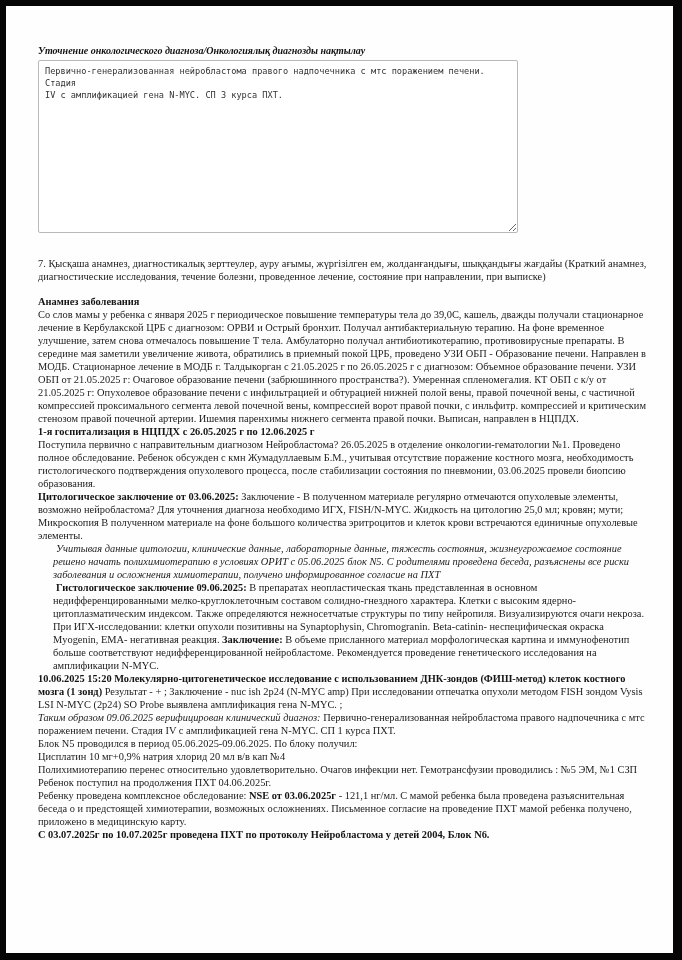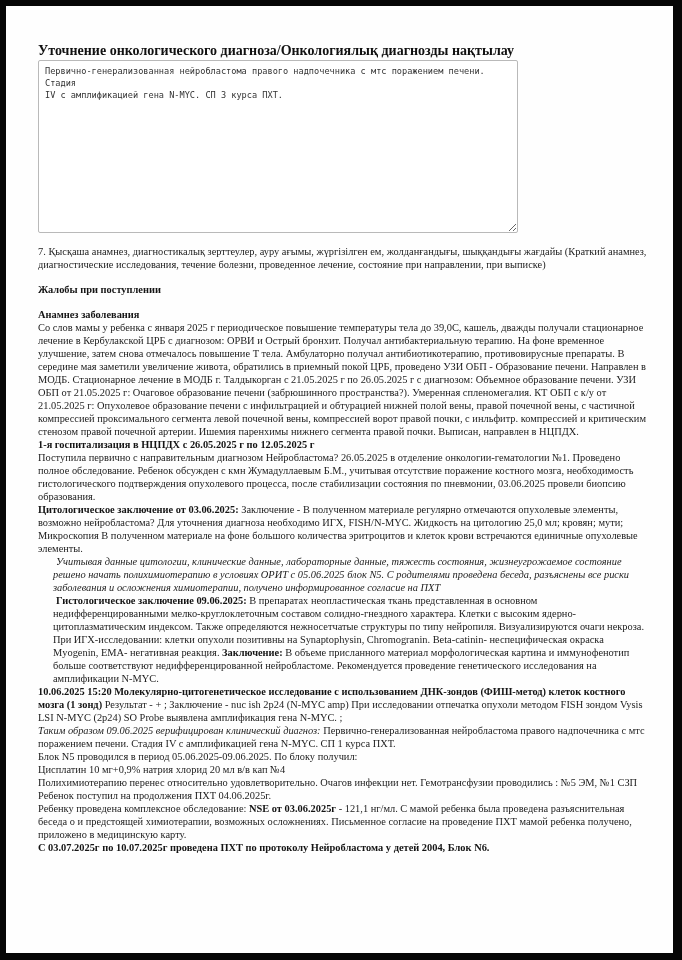--- a/index.html
+++ b/index.html
@@ -12,67 +12,67 @@
     border-width:6px 9px 7px 6px;
     overflow:hidden;
     font-family:"Liberation Serif","DejaVu Serif",serif;
     color:#1c1c1c;
   }
   .content{
     padding:38px 26px 0 32px;
     width:612px;
   }
   .label-bold{
-    font-size:14px;
+    font-size:10px;
     font-weight:bold;
     color:#111;
     margin:0 0 3px 0;
+    font-style:italic;
   }
   textarea.diagnosis-box{
     display:block;
     width:480px;height:173px;
     box-sizing:border-box;
     border:1px solid #b9b9b9;
     border-radius:2px;
     background:#fff;
     padding:4px 6px;
     font-family:"DejaVu Sans Mono","Liberation Mono",monospace;
     font-size:8.6px;
     line-height:12px;
     color:#333;
     resize:both;
     outline:none;
     overflow:auto;
   }
   p{margin:0;font-size:10.4px;line-height:13px;}
-  .mt-20{margin-top:12px;}
+  .mt-20{margin-top:24px;}
   .mt-12{margin-top:12px;}
   .mt-9{margin-top:12px;}
   b{color:#141414;}
   .italic{font-style:italic;}
   .indent-sm{text-indent:3px;margin-left:15px;}
 </style>
 </head>
 <body>
 
 <div class="page">
   <div class="content">
 
     <p class="label-bold">Уточнение онкологического диагноза/Онкологиялық диагнозды нақтылау</p>
     <textarea class="diagnosis-box" spellcheck="false" style="">Первично-генерализованная нейробластома правого надпочечника с мтс поражением печени. Стадия
 IV с амплификацией гена N-MYC. СП 3 курса ПХТ.</textarea>
 
     <p class="mt-20">7. Қысқаша анамнез, диагностикалық зерттеулер, ауру ағымы, жүргізілген ем, жолданғандығы, шыққандығы жағдайы (Краткий анамнез, диагностические исследования, течение болезни, проведенное лечение, состояние при направлении, при выписке)</p>
 
-    <p class="mt-12"><b>Жалобы при поступлении</b></p>
 
     <p class="mt-9"><b>Анамнез заболевания</b></p>
     <p>Со слов мамы у ребенка с января 2025 г периодическое повышение температуры тела до 39,0С, кашель, дважды получали стационарное лечение в Кербулакской ЦРБ с диагнозом: ОРВИ и Острый бронхит. Получал антибактериальную терапию. На фоне временное улучшение, затем снова отмечалось повышение Т тела. Амбулаторно получал антибиотикотерапию, противовирусные препараты. В середине мая заметили увеличение живота, обратились в приемный покой ЦРБ, проведено УЗИ ОБП - Образование печени. Направлен в МОДБ. Стационарное лечение в МОДБ г. Талдыкорган с 21.05.2025 г по 26.05.2025 г с диагнозом: Объемное образование печени. УЗИ ОБП от 21.05.2025 г: Очаговое образование печени (забрюшинного пространства?). Умеренная спленомегалия. КТ ОБП с к/у от 21.05.2025 г: Опухолевое образование печени с инфильтрацией и обтурацией нижней полой вены, правой почечной вены, с частичной компрессией проксимального сегмента левой почечной вены, компрессией ворот правой почки, с инльфитр. компрессией и критическим стенозом правой почечной артерии. Ишемия паренхимы нижнего сегмента правой почки.  Выписан, направлен в НЦПДХ.</p>
 
-    <p><b>1-я госпитализация в НЦПДХ с 26.05.2025 г по 12.05.2025 г</b></p>
+    <p><b>1-я госпитализация в НЦПДХ с 26.05.2025 г по 12.06.2025 г</b></p>
     <p>Поступила первично с направительным диагнозом Нейробластома? 26.05.2025 в отделение онкологии-гематологии №1.  Проведено полное обследование. Ребенок обсужден с кмн Жумадуллаевым Б.М., учитывая отсутствие поражение костного мозга, необходимость гистологического подтверждения опухолевого процесса, после стабилизации состояния по пневмонии, 03.06.2025 провели биопсию образования.</p>
 
     <p><b>Цитологическое заключение от 03.06.2025:</b><span>  Заключение -  В полученном материале регулярно отмечаются опухолевые элементы, возможно нейробластома? Для уточнения диагноза необходимо ИГХ, FISH/N-MYC. Жидкость на цитологию 25,0 мл; кровян; мути; Микроскопия В полученном материале на фоне большого количества эритроцитов и клеток крови встречаются единичные опухолевые элементы.</span></p>
 
     <p class="italic indent-sm">Учитывая данные цитологии, клинические данные, лабораторные данные, тяжесть состояния, жизнеугрожаемое состояние решено начать полихимиотерапию в условиях ОРИТ с 05.06.2025 блок N5.   С родителями  проведена беседа, разъяснены все риски заболевания и осложнения химиотерапии, получено информированное согласие на ПХТ</p>
 
     <p class="indent-sm"><b>Гистологическое заключение 09.06.2025:</b><span> В препаратах неопластическая ткань представленная в основном недифференцированными мелко-круглоклеточным составом солидно-гнездного характера. Клетки с высоким ядерно-цитоплазматическим индексом. Также определяются нежносетчатые структуры по типу нейропиля. Визуализируются очаги некроза. При ИГХ-исследовании: клетки опухоли позитивны на Synaptophysin, Chromogranin. Beta-catinin- неспецифическая окраска Myogenin, EMA- негативная реакция. </span><b>Заключение:</b><span> В объеме присланного материал морфологическая картина и иммунофенотип больше соответствуют недифференцированной нейробластоме. Рекомендуется проведение генетического исследования на амплификации N-MYC.</span></p>
 
     <p><b>10.06.2025 15:20 Молекулярно-цитогенетическое исследование с использованием ДНК-зондов (ФИШ-метод) клеток костного мозга (1 зонд)</b><span> Результат - + ; Заключение - nuc ish 2p24 (N-MYC amp) При исследовании отпечатка опухоли методом FISH зондом Vysis LSI N-MYC (2p24) SO Probe выявлена амплификация гена N-MYC. ;</span></p>
 

